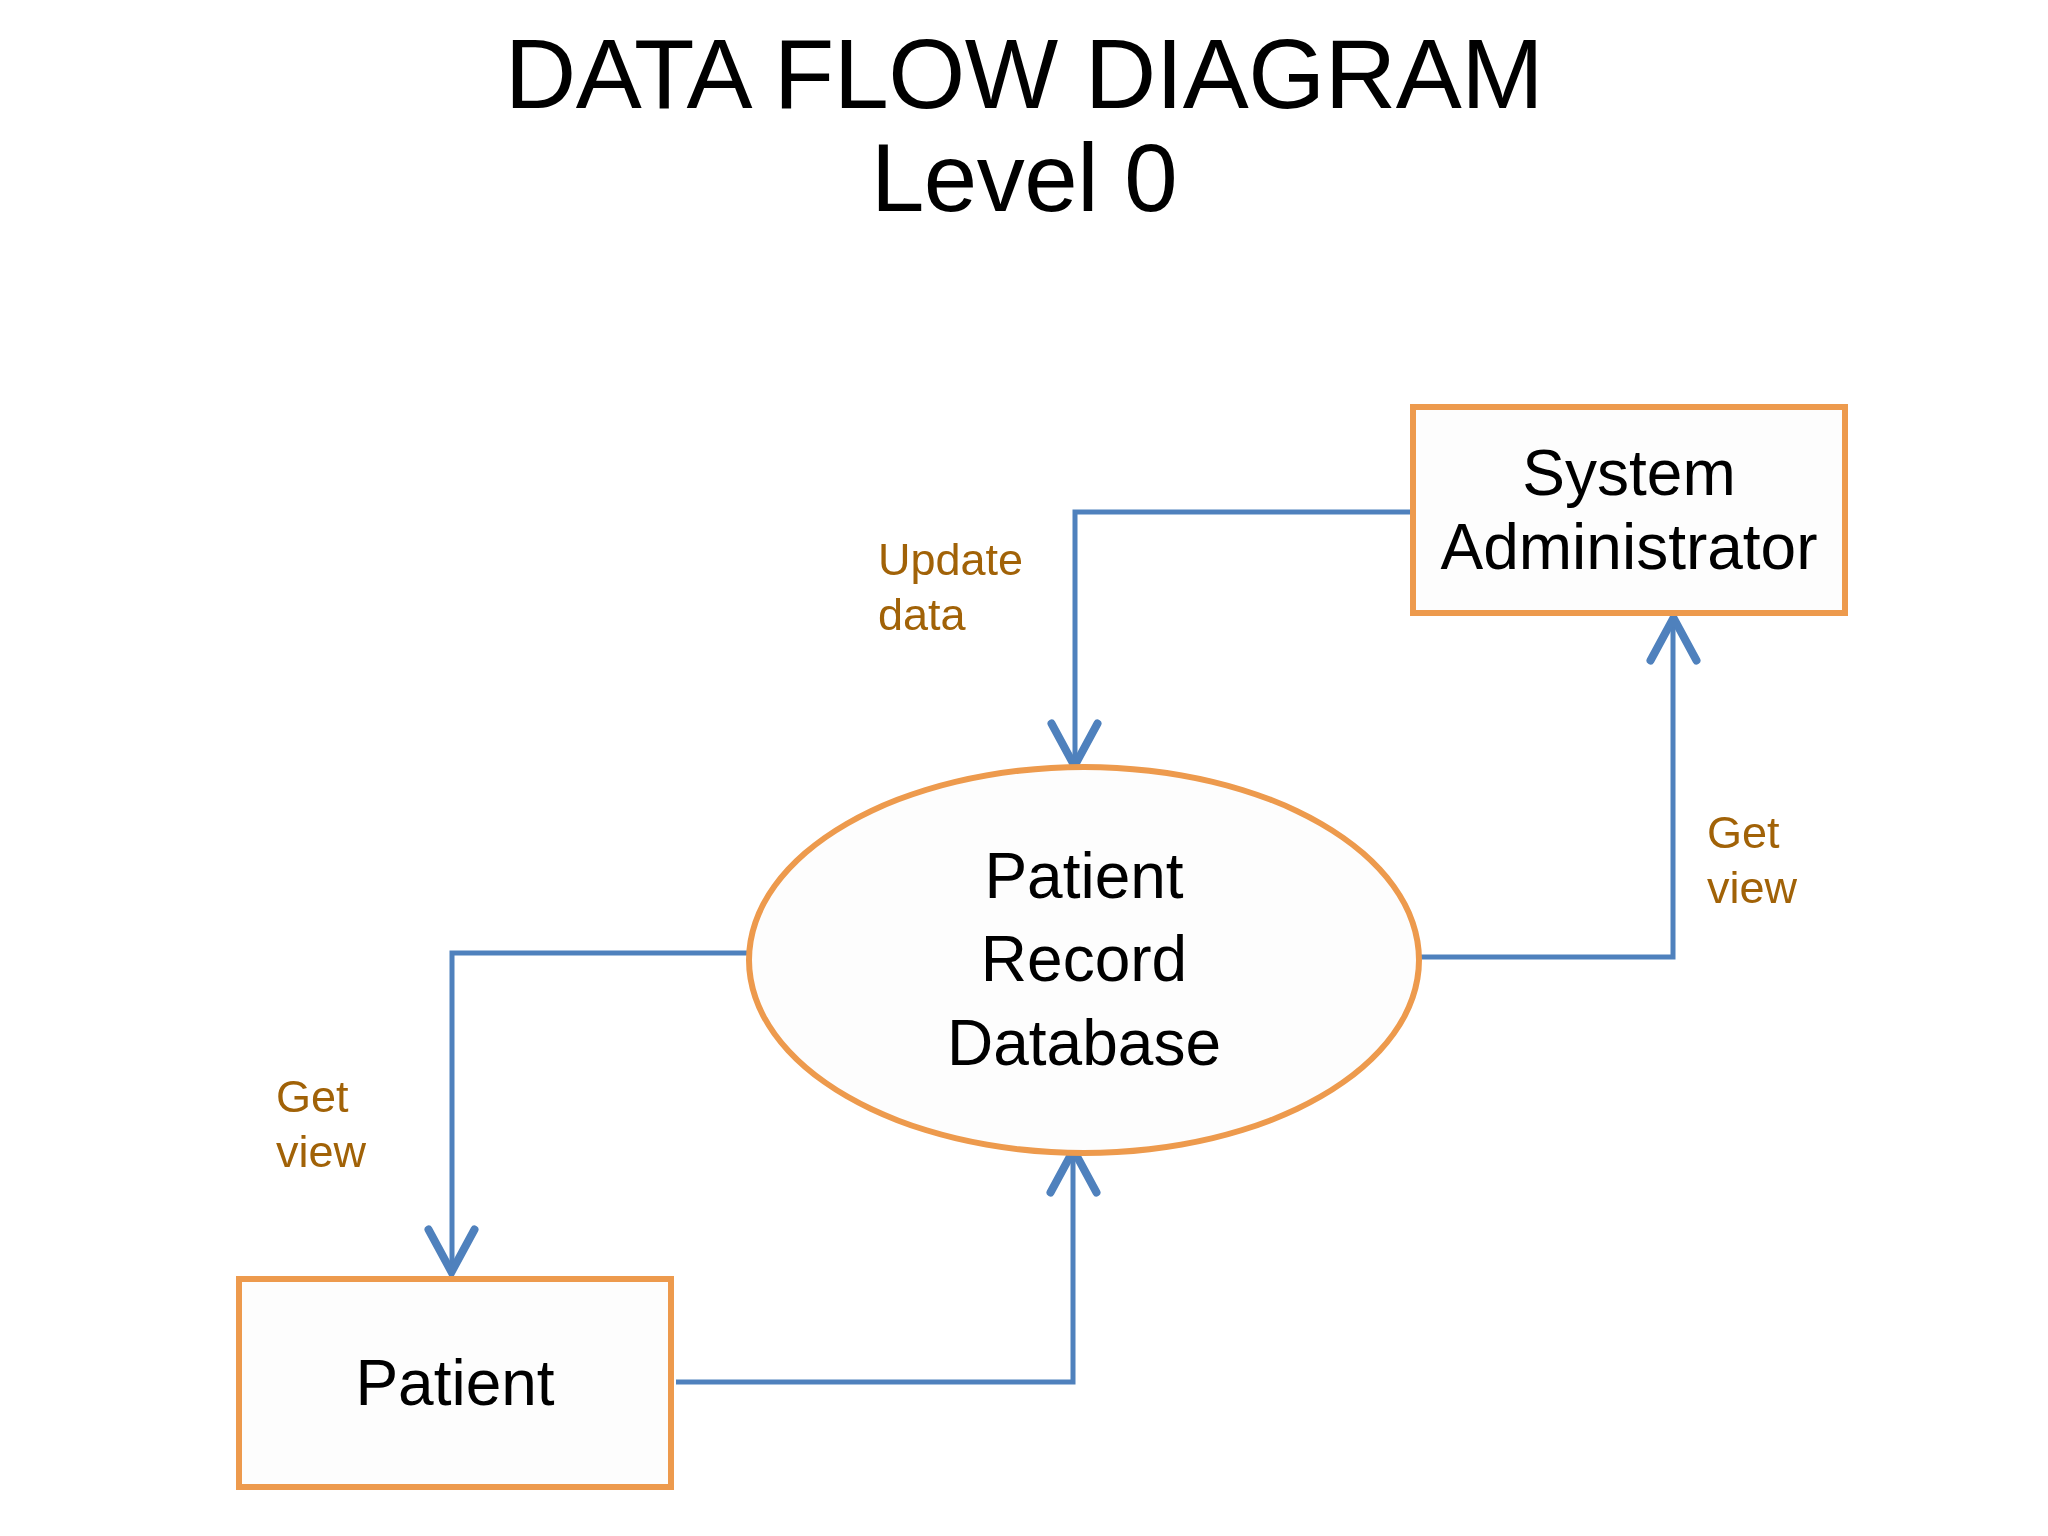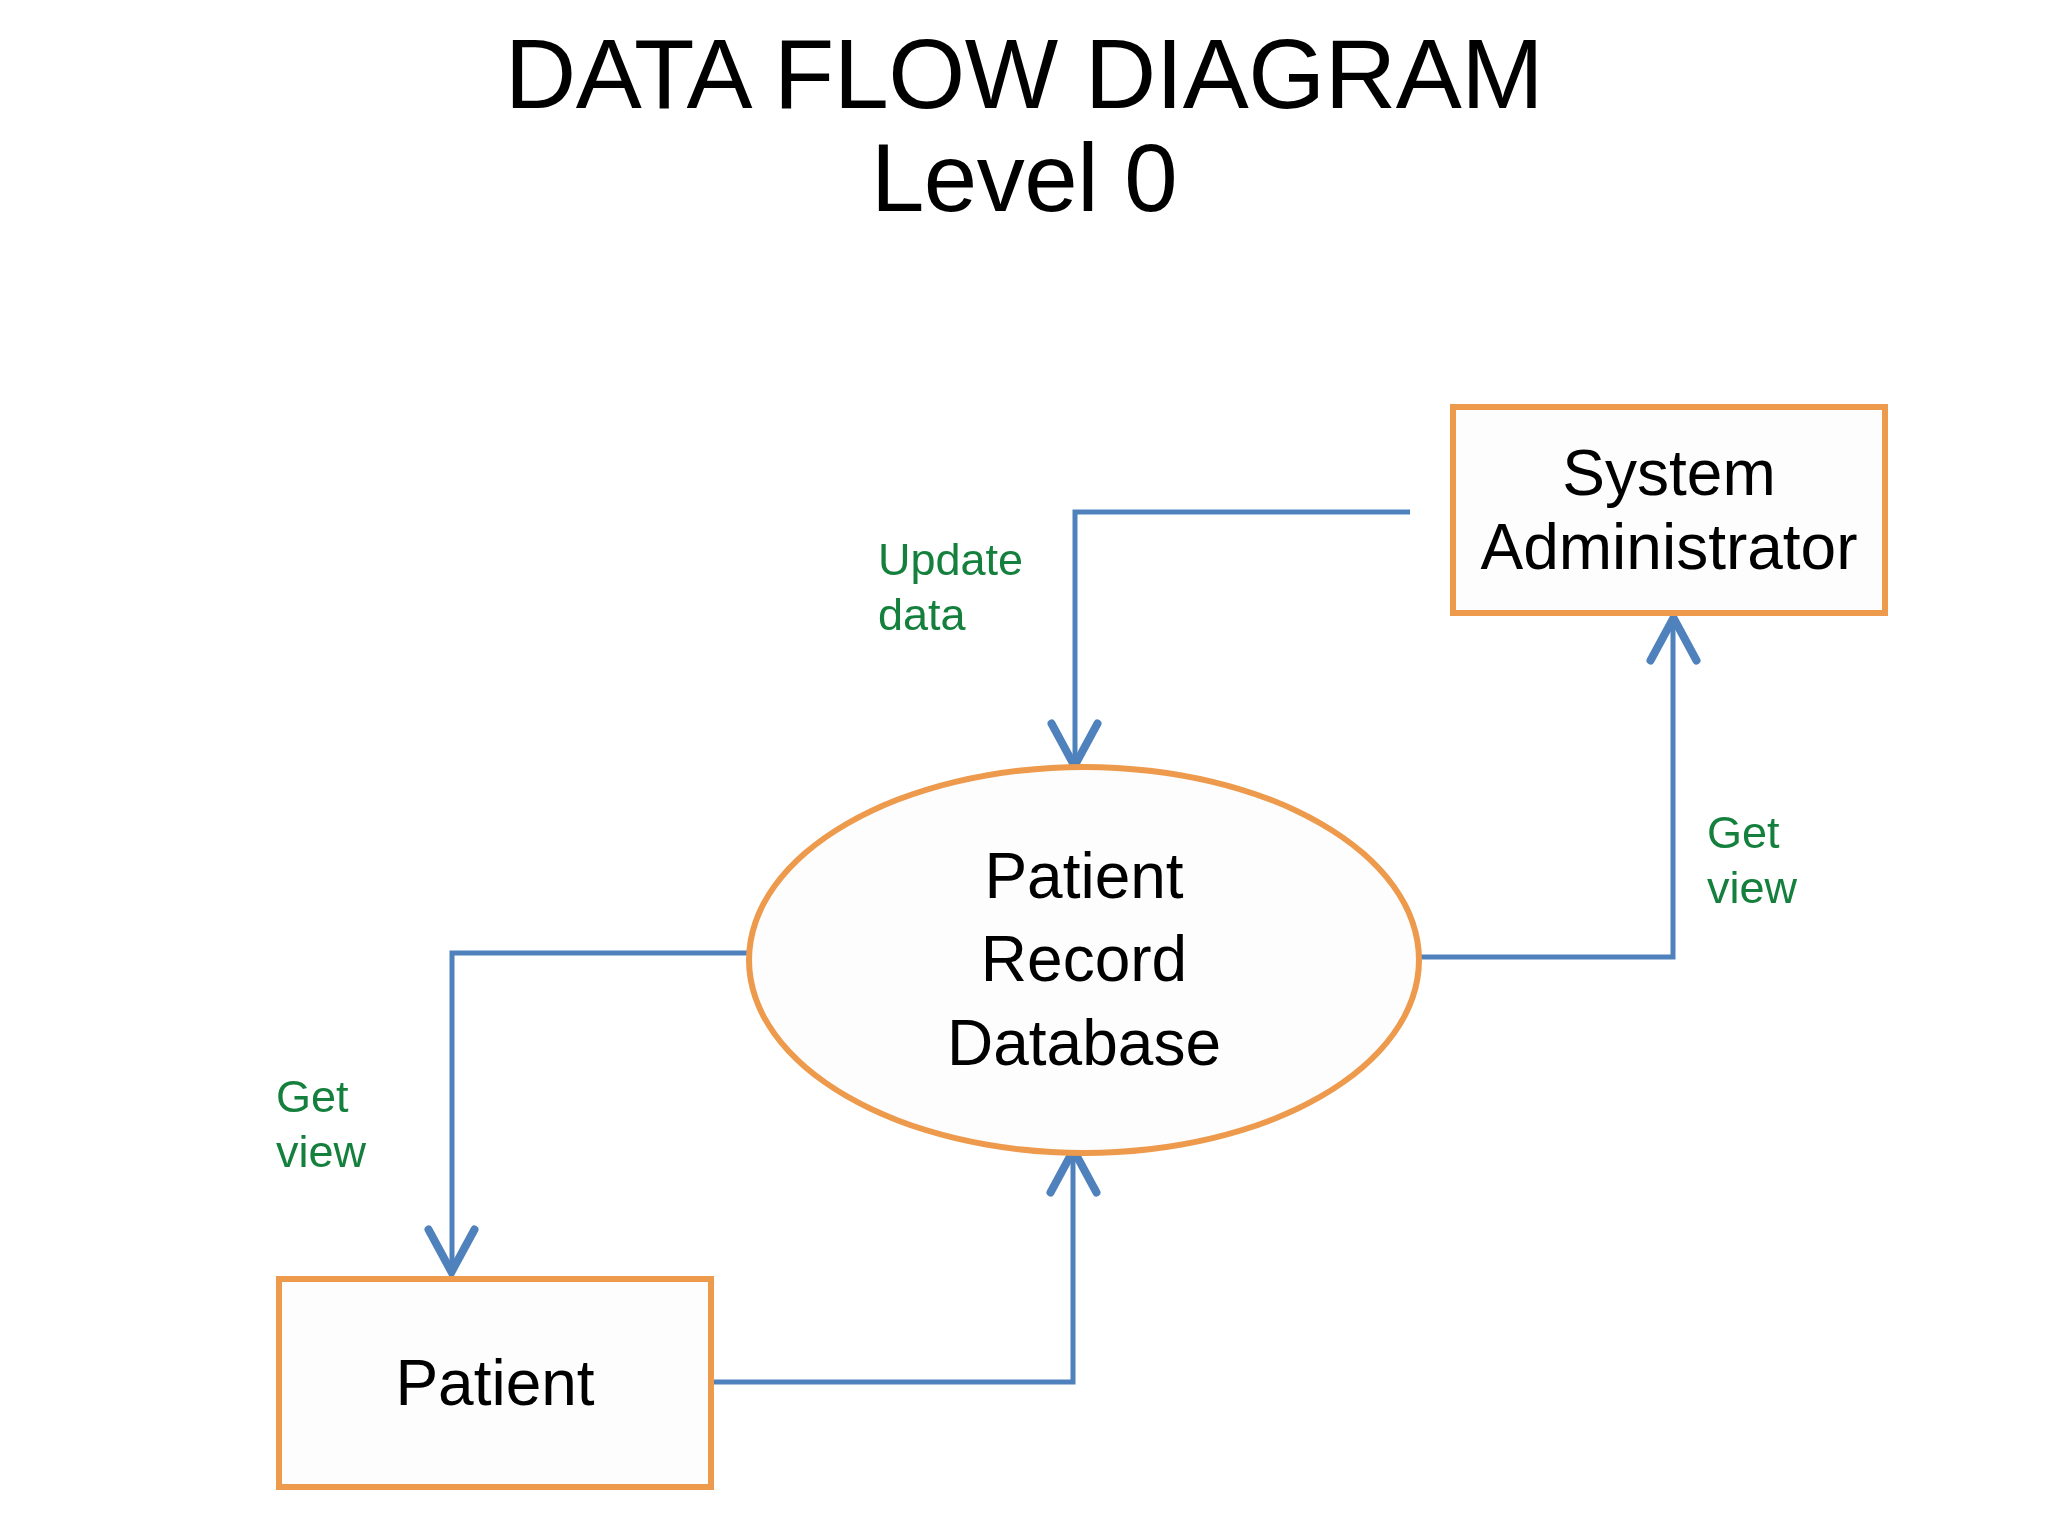--- a/index.html
+++ b/index.html
@@ -45,21 +45,20 @@
   
   .node-box {
     position: absolute;
     box-sizing: border-box;
     border: 6px solid #ED9A4D;
     background: #FDFDFD;
     display: flex;
     align-items: center;
     justify-content: center;
     text-align: center;
-    margin-left: 40px;
   }
   .node-box .node-label {
     font-size: 62px;
     line-height: 1.16;
     color: #000000;
     padding: 0 10px;
     white-space: pre-line;
   }
 
   #sysadmin-box {
@@ -108,21 +107,21 @@
     width: 2048px;
     height: 1536px;
     pointer-events: none;
   }
 
   
   .edge-label {
     position: absolute;
     font-size: 45px;
     line-height: 1.22;
-    color: #15803d;
+    color: #a16207;
     white-space: pre-line;
     text-align: left;
   }
   #label-update-data  { left: 878px;  top: 533px; }
   #label-get-view-right { left: 1707px; top: 806px; }
   #label-get-view-left  { left: 276px;  top: 1070px; }
   #label-patient-data-stored { left: 1088px; top: 1277px; }
 </style>
 </head>
 <body>

